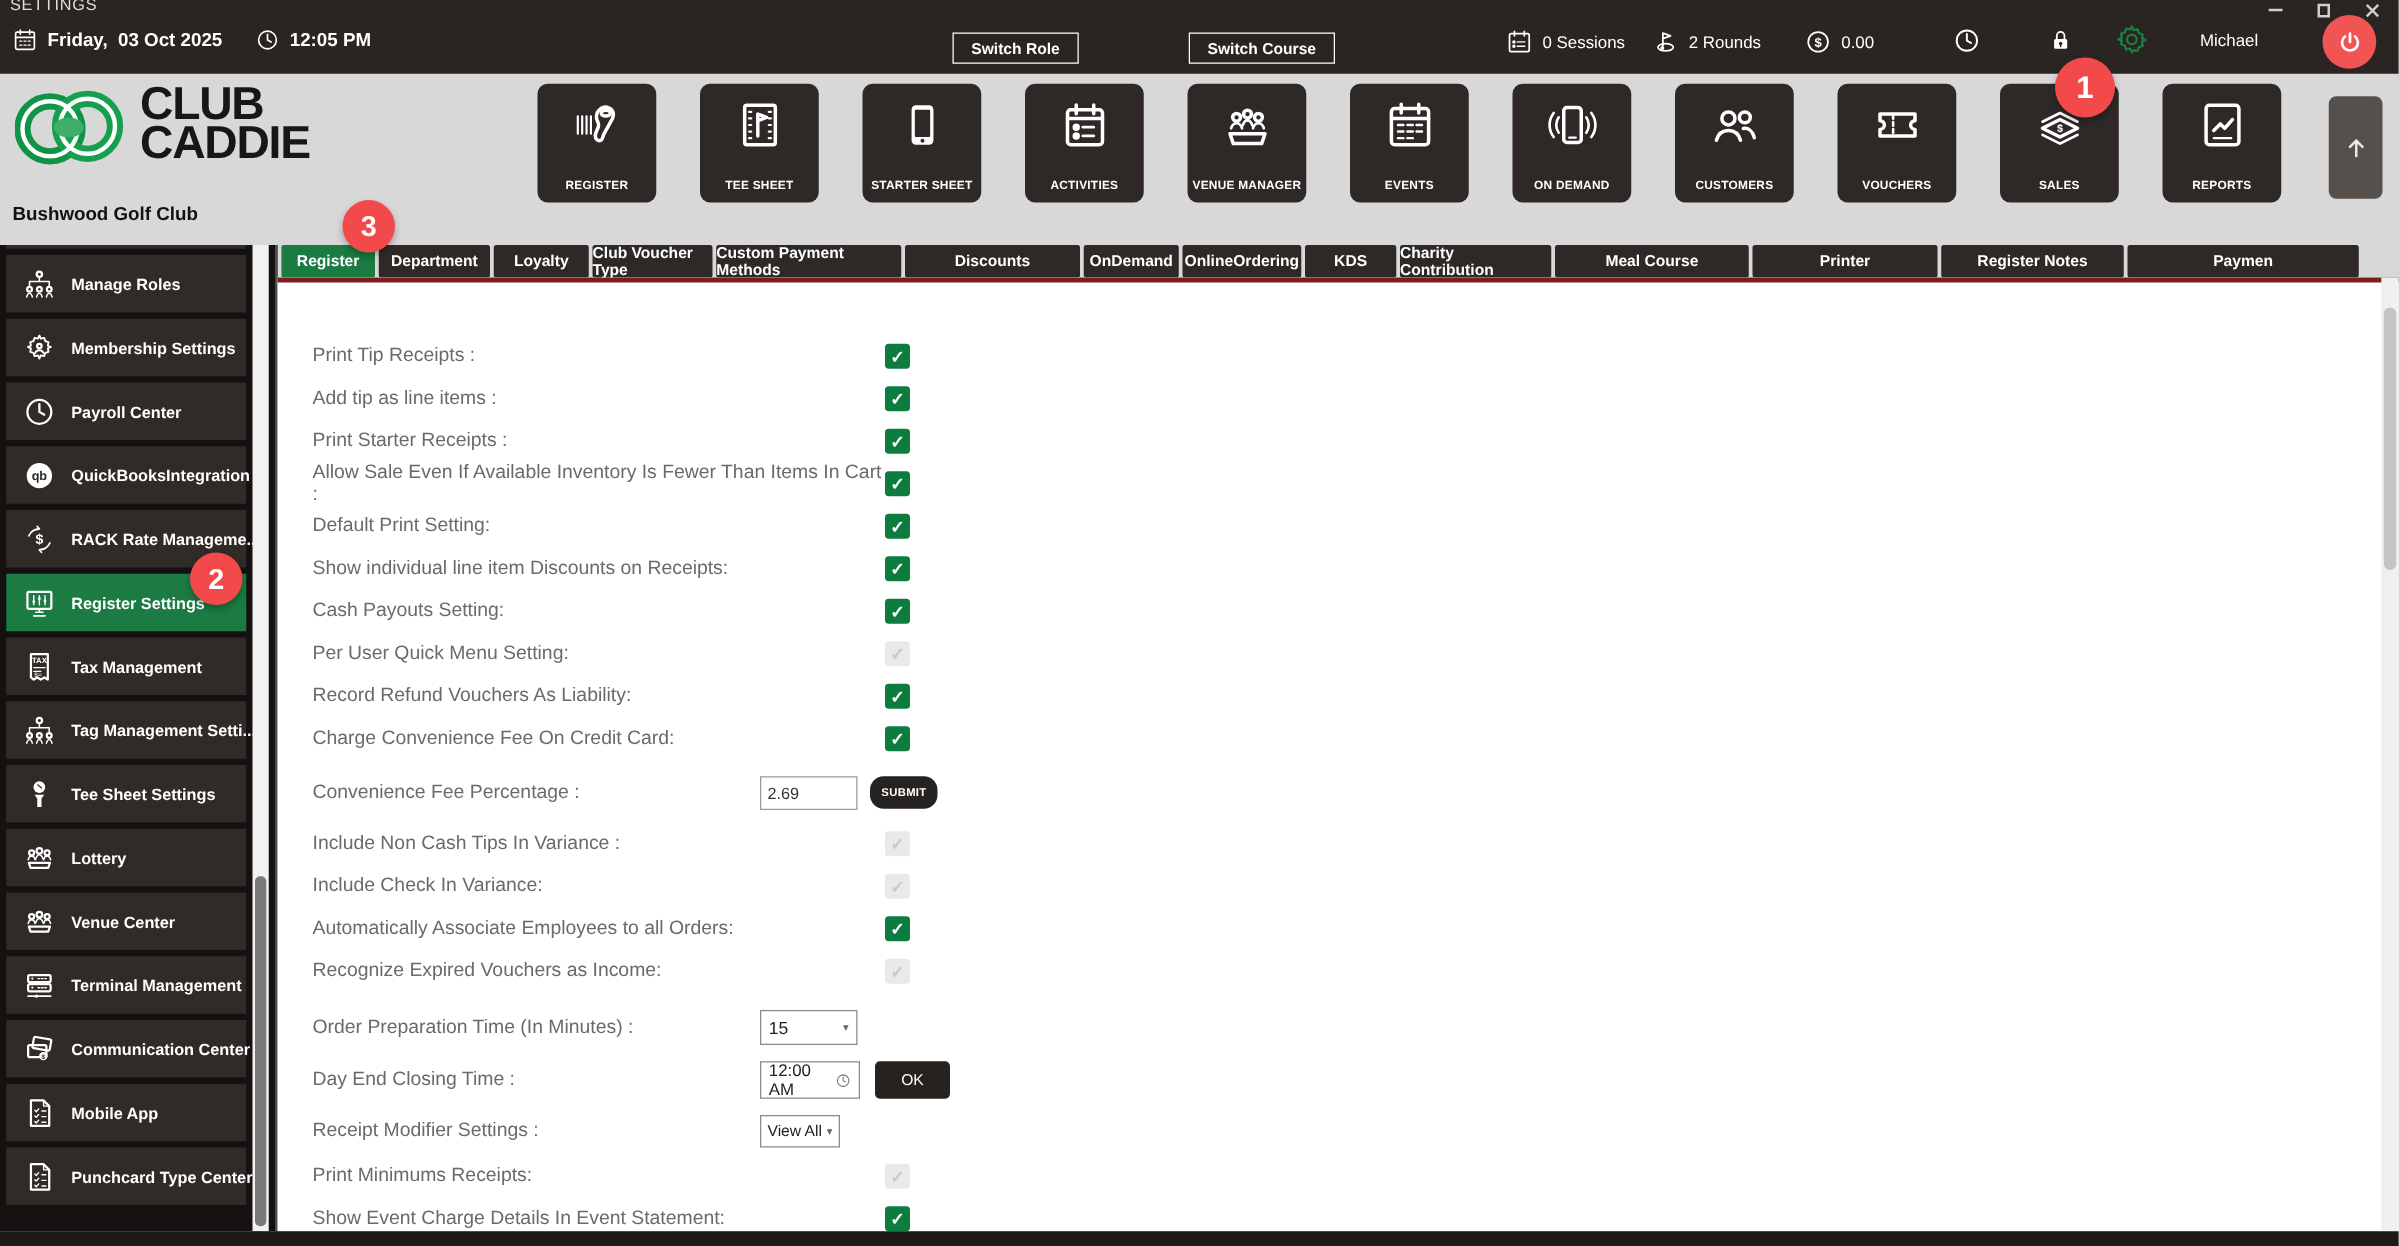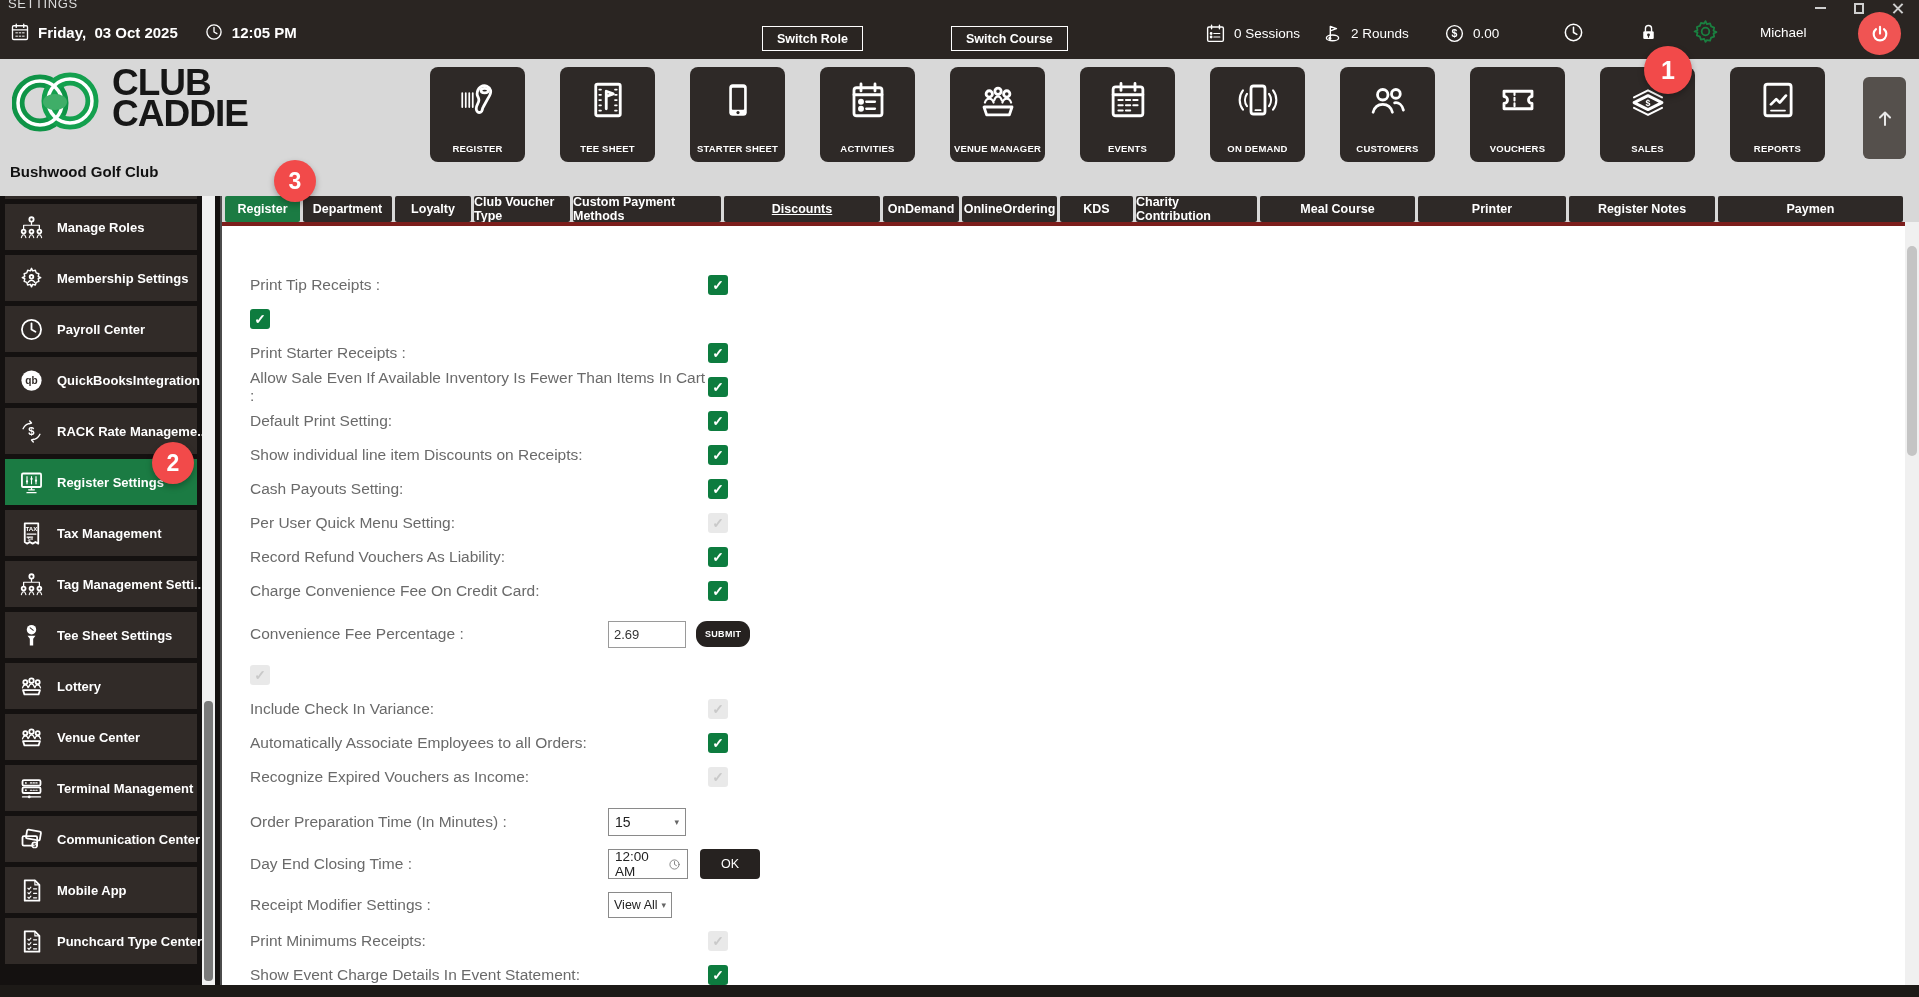--- a/index.html
+++ b/index.html
@@ -342,21 +342,21 @@
         </span>
     </div>
   </div>
 
   <div class="tabs" id="tabsBar">
       <div class="tab active" style="width: 75px;">Register</div>
       <div class="tab" style="width: 89px;">Department</div>
       <div class="tab" style="width: 76px;">Loyalty</div>
       <div class="tab" style="width: 96px;">Club Voucher Type</div>
       <div class="tab" style="width: 148px;">Custom Payment Methods</div>
-      <div class="tab" style="width: 156px; text-decoration: underline;">Discounts</div>
+      <div class="tab" style="width: 140px;">Discounts</div>
       <div class="tab" style="width: 76px;">OnDemand</div>
       <div class="tab" style="width: 95px;">OnlineOrdering</div>
       <div class="tab" style="width: 73px;">KDS</div>
       <div class="tab" style="width: 121px;">Charity Contribution</div>
       <div class="tab" style="width: 155px;">Meal Course</div>
       <div class="tab" style="width: 148px;">Printer</div>
       <div class="tab" style="width: 146px;">Register Notes</div>
       <div class="tab" style="width: 185px;">Paymen</div>
     </div>
 
@@ -538,20 +538,21 @@
     </div>
   </div>
 
   <div class="content">
     <div class="rows" id="settingRows">
         <div class="row checkbox">
           <span class="lbl">Print Tip Receipts :</span>
           <span class="cb">✓</span>
         </div>
         <div class="row checkbox">
+          <span class="lbl">Add tip as line items :</span>
           <span class="cb">✓</span>
         </div>
         <div class="row checkbox">
           <span class="lbl">Print Starter Receipts :</span>
           <span class="cb">✓</span>
         </div>
         <div class="row checkbox">
           <span class="lbl">Allow Sale Even If Available Inventory Is Fewer Than Items In Cart :</span>
           <span class="cb">✓</span>
         </div>
@@ -578,20 +579,21 @@
         <div class="row checkbox">
           <span class="lbl">Charge Convenience Fee On Credit Card:</span>
           <span class="cb">✓</span>
         </div>
         <div class="row input ctl">
           <span class="lbl">Convenience Fee Percentage :</span>
           <input class="fee-input" value="2.69" style="">
           <button class="submit-btn">SUBMIT</button>
         </div>
         <div class="row checkbox">
+          <span class="lbl">Include Non Cash Tips In Variance :</span>
           <span class="cb dis">✓</span>
         </div>
         <div class="row checkbox">
           <span class="lbl">Include Check In Variance:</span>
           <span class="cb dis">✓</span>
         </div>
         <div class="row checkbox">
           <span class="lbl">Automatically Associate Employees to all Orders:</span>
           <span class="cb">✓</span>
         </div>

